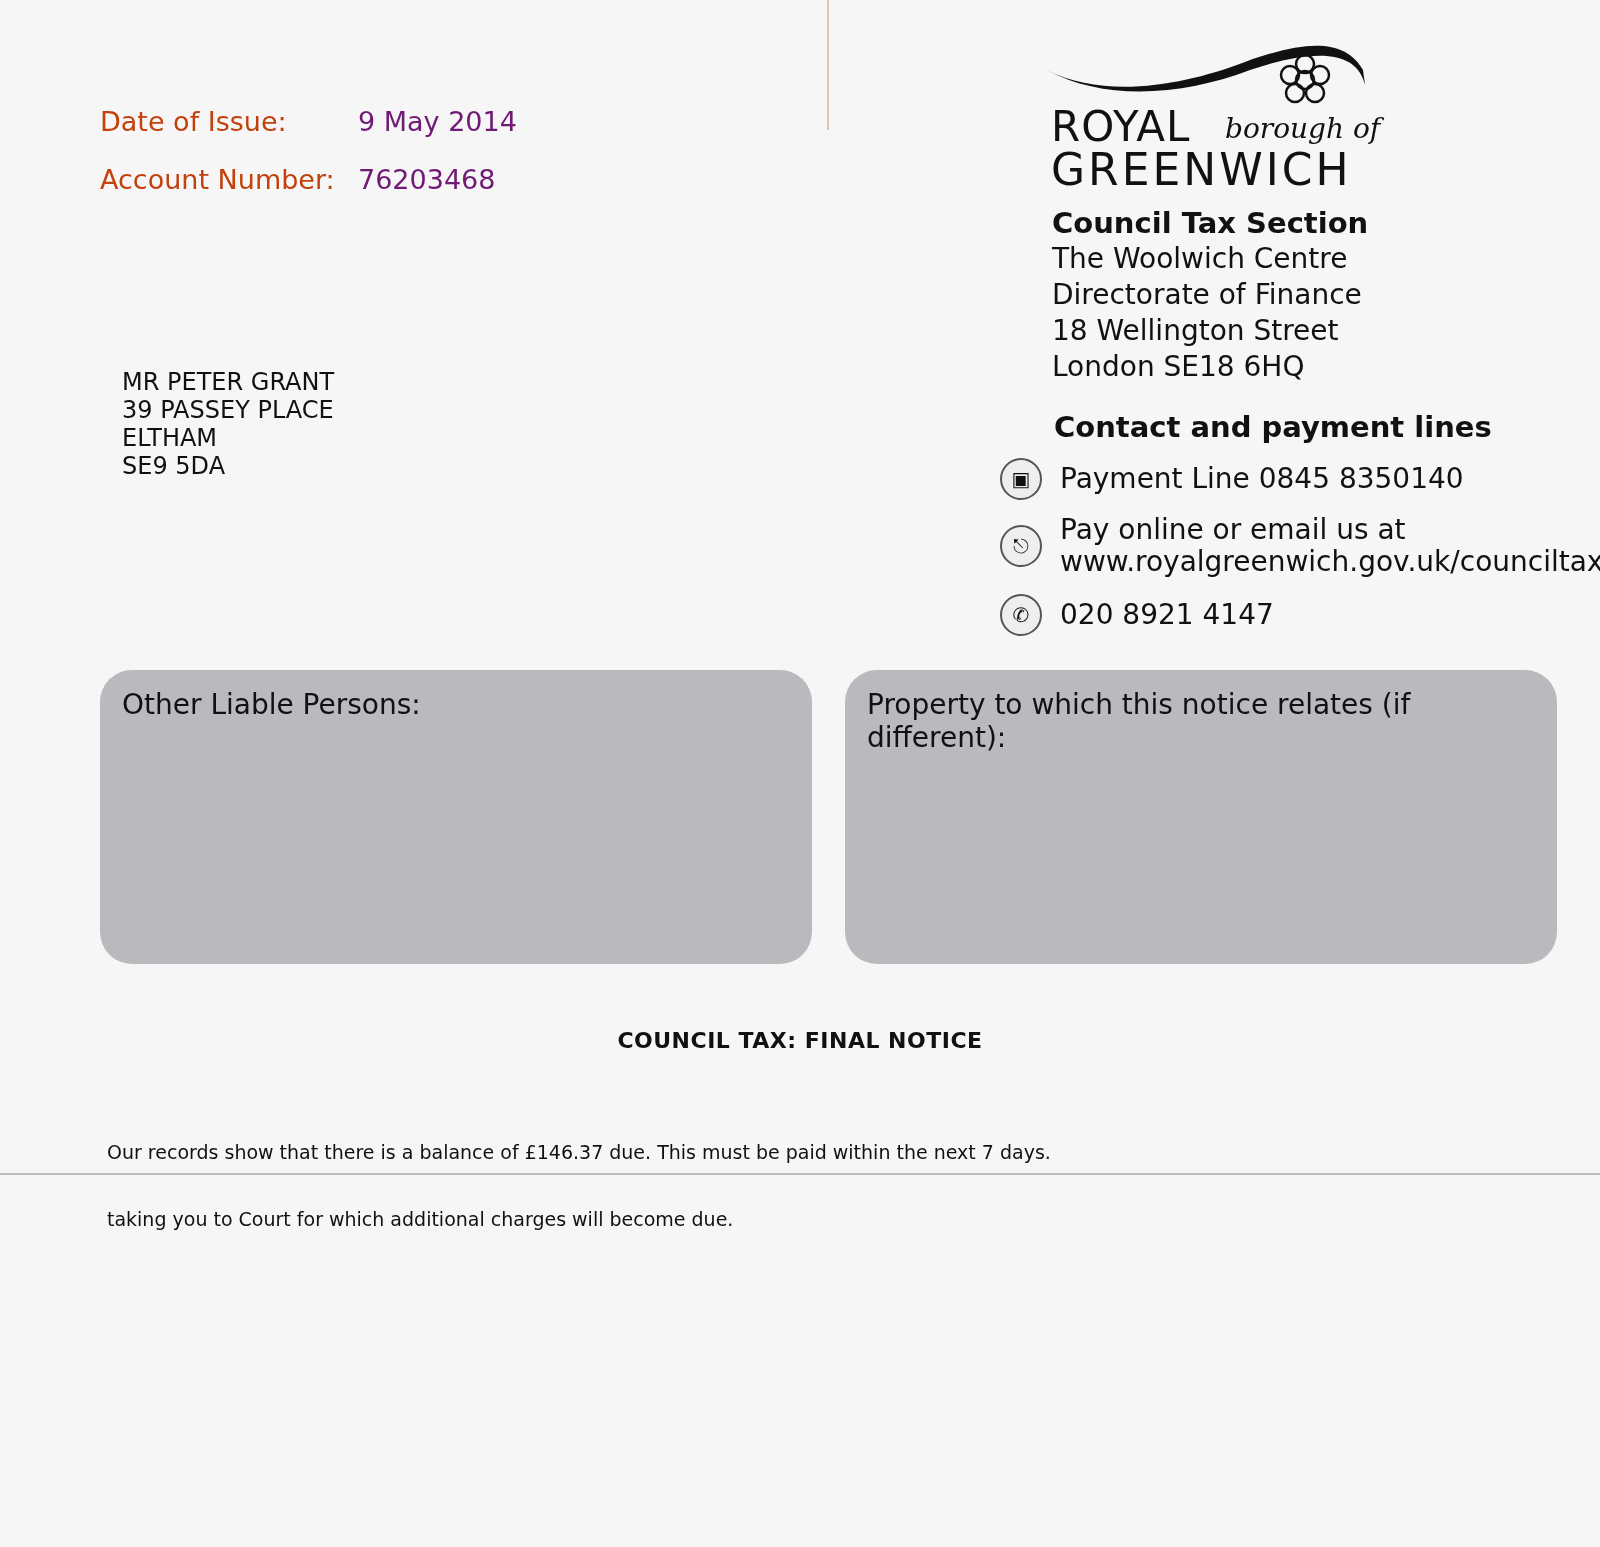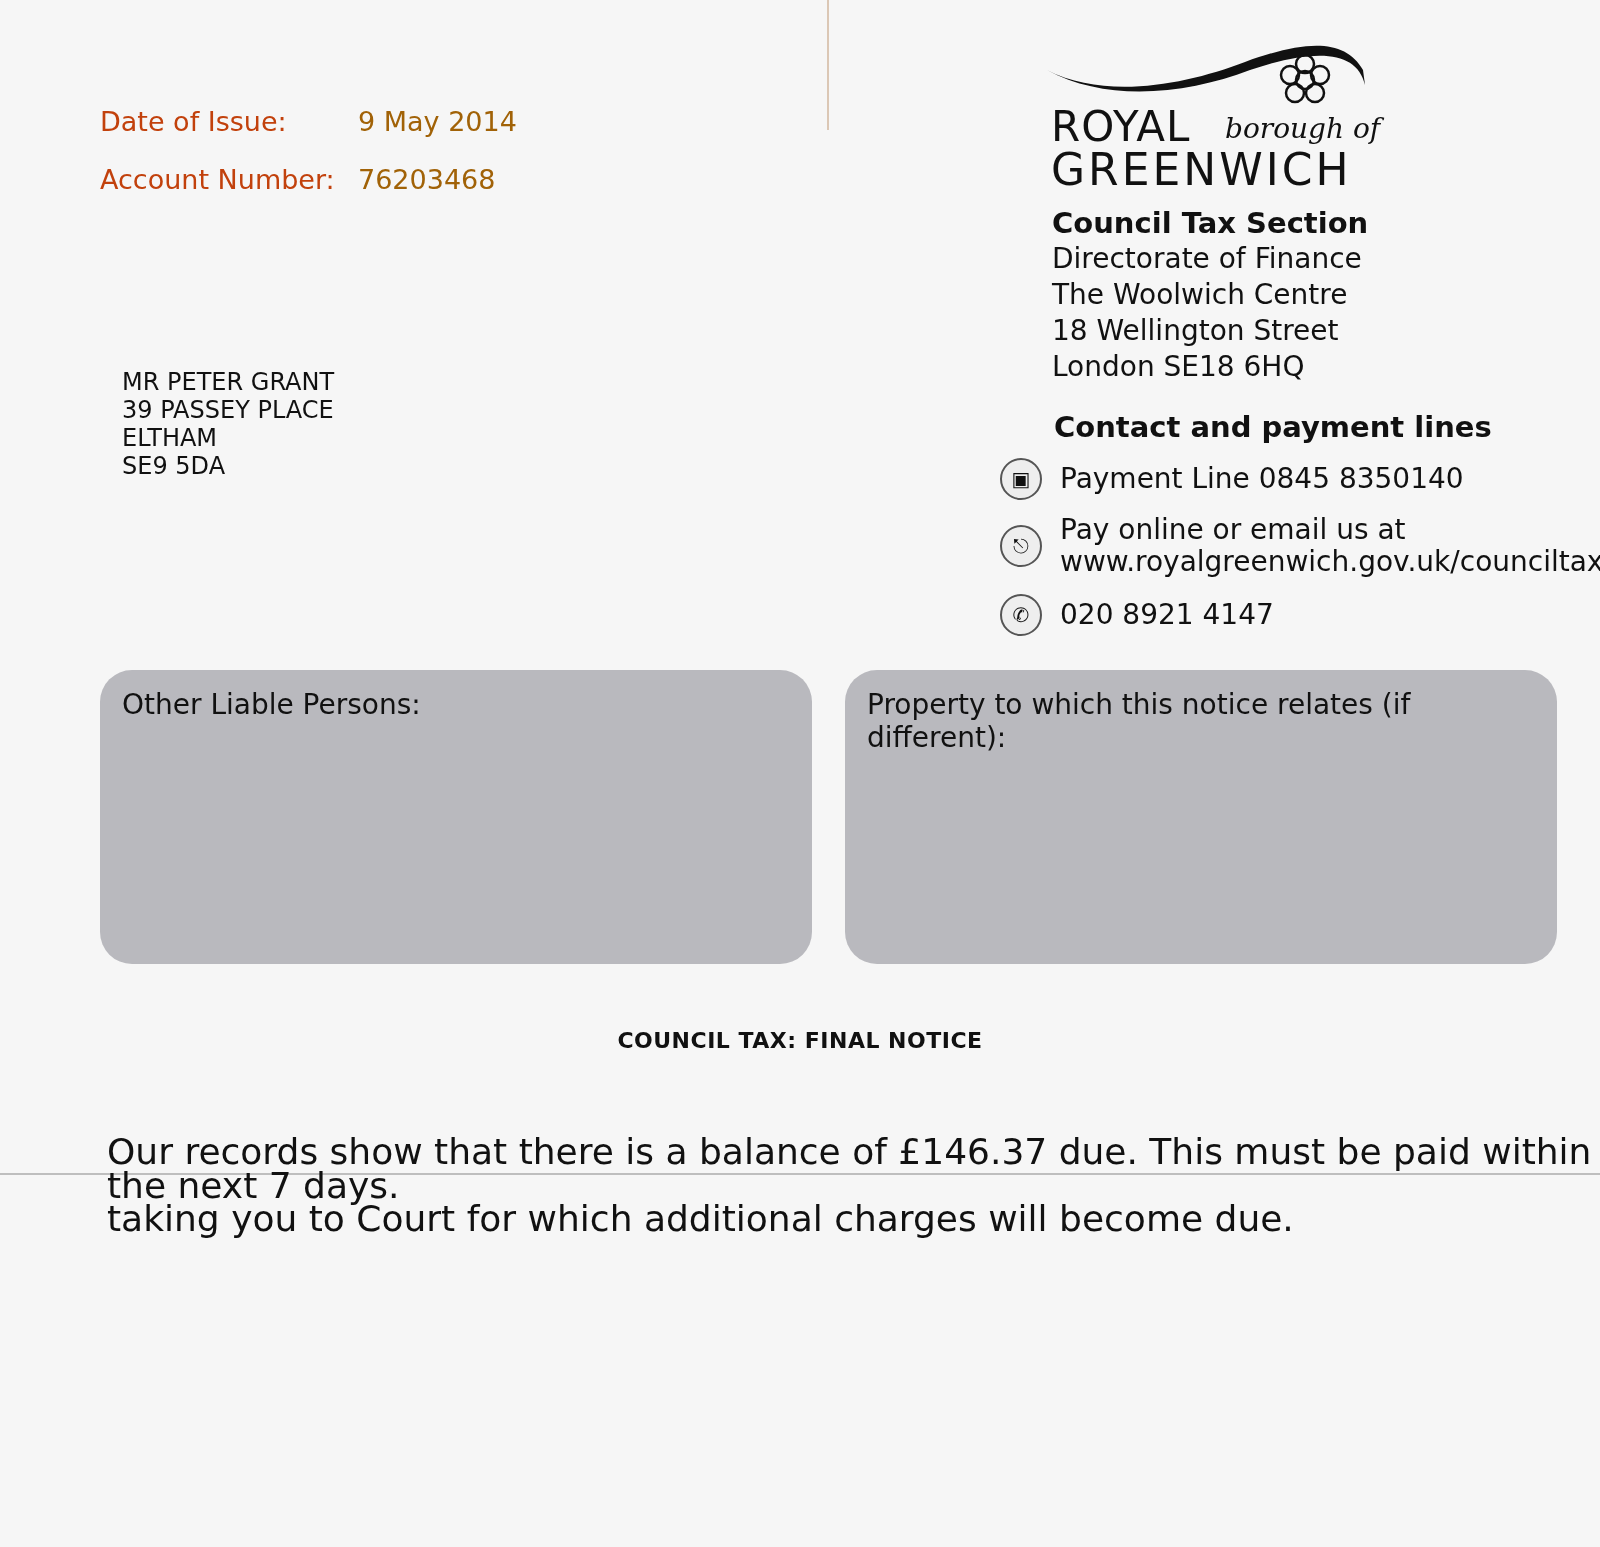--- a/index.html
+++ b/index.html
@@ -6,21 +6,21 @@
   body {
     width: 1600px; height: 1547px; position: relative; overflow: hidden;
     background: #f6f6f6; color: #111;
     font-family: "DejaVu Sans", sans-serif;
   }
   .fold-v { position: absolute; left: 827px; top: 0; width: 2px; height: 130px; background: #c9a88a; opacity: .6; }
   .fold-h { position: absolute; left: 0; top: 1173px; width: 1600px; height: 2px; background: #9a9a9a; opacity: .6; }
   .meta { position: absolute; left: 100px; top: 92px; font-size: 27px; }
   .meta .row { display: flex; height: 58px; align-items: center; }
   .meta .lbl { width: 258px; color: #c2410c; }
-  .meta .val { color: #a16207; }
+  .meta .val { color: #701a75; }
   .addr { position: absolute; left: 122px; top: 368px; font-size: 24px; line-height: 28px; }
   .logo { position: absolute; left: 1045px; top: 40px; width: 340px; height: 160px; }
   .logo svg { position: absolute; left: 0; top: 0; }
   .logo .royal { position: absolute; left: 6px; top: 62px; font-size: 42px; letter-spacing: 1px; }
   .logo .borough { position: absolute; left: 180px; top: 72px; font-family: "DejaVu Serif", serif; font-style: italic; font-size: 28px; }
   .logo .greenwich { position: absolute; left: 6px; top: 104px; font-size: 44px; letter-spacing: 3px; }
   .office { position: absolute; left: 1052px; top: 205px; font-size: 28px; line-height: 36px; }
   .office .head { font-weight: bold; font-size: 29px; }
   .contact-head { position: absolute; left: 1054px; top: 410px; font-size: 29px; font-weight: bold; text-align: center; }
   .contact { position: absolute; left: 1000px; font-size: 28px; display: flex; align-items: center; }
@@ -29,21 +29,21 @@
     display: flex; align-items: center; justify-content: center; font-size: 20px;
     margin-right: 18px; background: #eee;
   }
   .contact .txt { line-height: 32px; }
   .box {
     position: absolute; top: 670px; height: 294px; border-radius: 32px;
     background: #b9b9be;
   }
   .box .title { position: absolute; left: 22px; top: 18px; font-size: 28px; }
   .notice-title { position: absolute; left: 0; width: 1600px; top: 1028px; text-align: center; font-size: 22px; font-weight: bold; letter-spacing: .5px; }
-  .para { position: absolute; left: 107px; font-size: 36px; line-height: 34px; }
+  .para { position: absolute; left: 107px; font-size: 19px; line-height: 34px; }
 </style>
 </head>
 <body>
 
 <div class="fold-v"></div>
 <div class="fold-h"></div>
 
 <div class="meta">
   <div class="row">
     <span class="lbl">Date of Issue:</span>
@@ -76,22 +76,22 @@
       <circle cx="15" cy="25" r="9"></circle>
     </g>
   </svg>
   <span class="royal">ROYAL</span>
   <span class="borough">borough of</span>
   <span class="greenwich">GREENWICH</span>
 </div>
 
 <div class="office">
   <div class="head">Council Tax Section</div>
+  <div>The Woolwich Centre</div>
   <div>Directorate of Finance</div>
-  <div>The Woolwich Centre</div>
   <div>18 Wellington Street</div>
   <div>London SE18 6HQ</div>
 </div>
 
 <div class="contact-head">Contact and payment lines</div>
 
 <div class="contact" style="top:458px;">
   <span class="ic">▣</span>
   <span class="txt">Payment Line 0845 8350140</span>
 </div>

